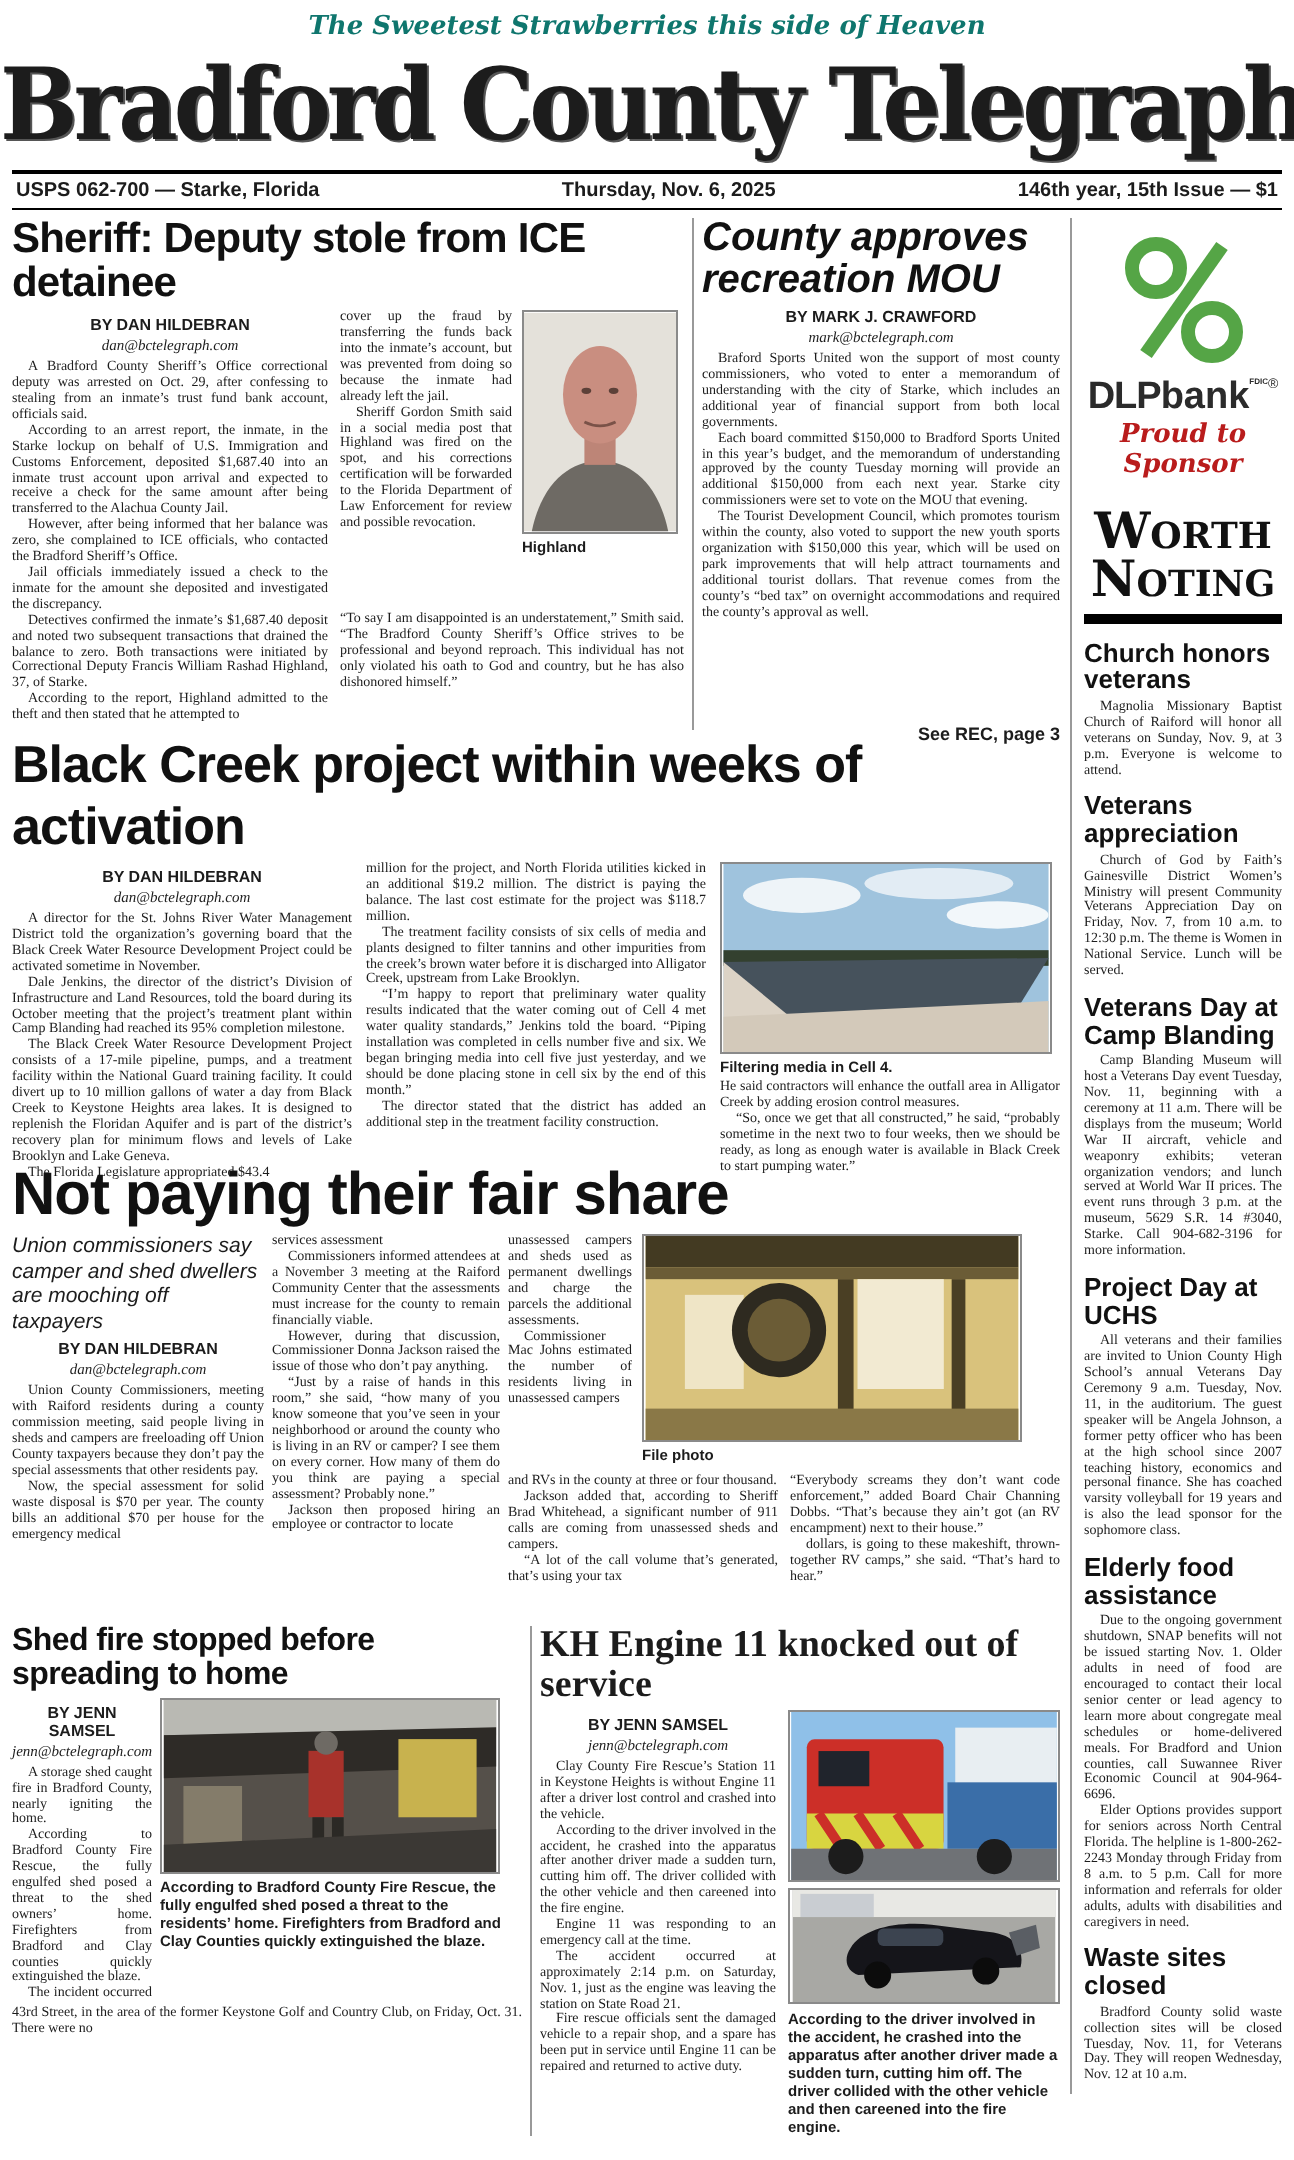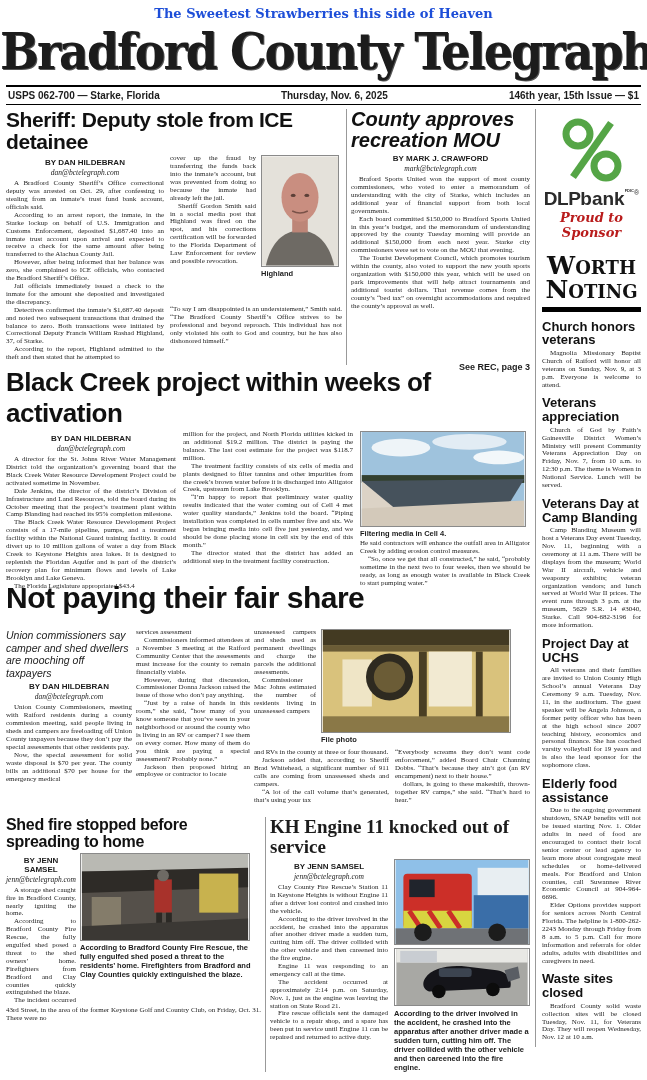--- a/index.html
+++ b/index.html
@@ -1,22 +1,22 @@
 <!DOCTYPE html>
 <html><head>
 <meta charset="utf-8">
 <style>
   * { margin:0; padding:0; box-sizing:border-box; }
   body { background:#777; font-family:"Liberation Serif", serif; }
   .page { width:647px; height:1080px; background:#fff; margin:0 auto; position:relative;
           overflow:hidden; color:#1c1c1c; }
   
   .hdr { text-align:center; padding-top:6px; }
-  .tagline { font-family:"DejaVu Serif", serif; font-weight:bold;
-             font-size:13px; color:#1d4ed8; }
+  .tagline { font-family:"DejaVu Serif", serif; font-style:italic; font-weight:bold;
+             font-size:13px; color:#0f766e; }
   .masthead { font-family:"DejaVu Serif", serif; font-weight:bold; font-size:46px;
               line-height:1.35; letter-spacing:-2px; white-space:nowrap;
               text-shadow:1px 1px 0 #555; transform:scaleY(1.08); }
   .infobar { border-top:2px solid #000; border-bottom:1px solid #000; margin:2px 6px 0 6px;
              display:flex; justify-content:space-between; align-items:center;
              font-family:"Liberation Sans", sans-serif; font-weight:bold; font-size:10px;
              padding:3px 2px; }
   
   .content { display:flex; margin:4px 6px 0 6px; height:938px; }
   .main { width:524px; display:flex; flex-direction:column; }
@@ -50,21 +50,21 @@
   .jump { font-family:"Liberation Sans", sans-serif; font-weight:bold; font-size:9px;
           text-align:right; margin-top:4px; }
   
   .bc { height:214px; margin-top:2px; }
   .bc h2 { font-size:26px; letter-spacing:-.5px; }
   .bc-cols { display:flex; gap:7px; height:178px; margin-top:2px; }
   .bc-c { width:170px; }
   
   .fs { height:230px; margin-top:2px; }
   .fs h2 { font-size:30px; letter-spacing:-.5px; line-height:1; }
-  .fs-cols { display:flex; gap:4px; height:192px; margin-top:16px; }
+  .fs-cols { display:flex; gap:4px; height:192px; margin-top:4px; }
   .fs-c1 { width:126px; }
   .fs-sub { font-family:"Liberation Sans", sans-serif; font-style:italic; font-size:10.5px;
             line-height:1.2; margin-bottom:2px; }
   .fs-c2 { width:114px; }
   .fs-right { flex:1; }
   .fs-top { display:flex; gap:5px; }
   .fs-c3 { width:62px; }
   .fs-bot { display:flex; gap:6px; margin-top:2px; }
   .fs-bot .btxt { flex:1; }
   

